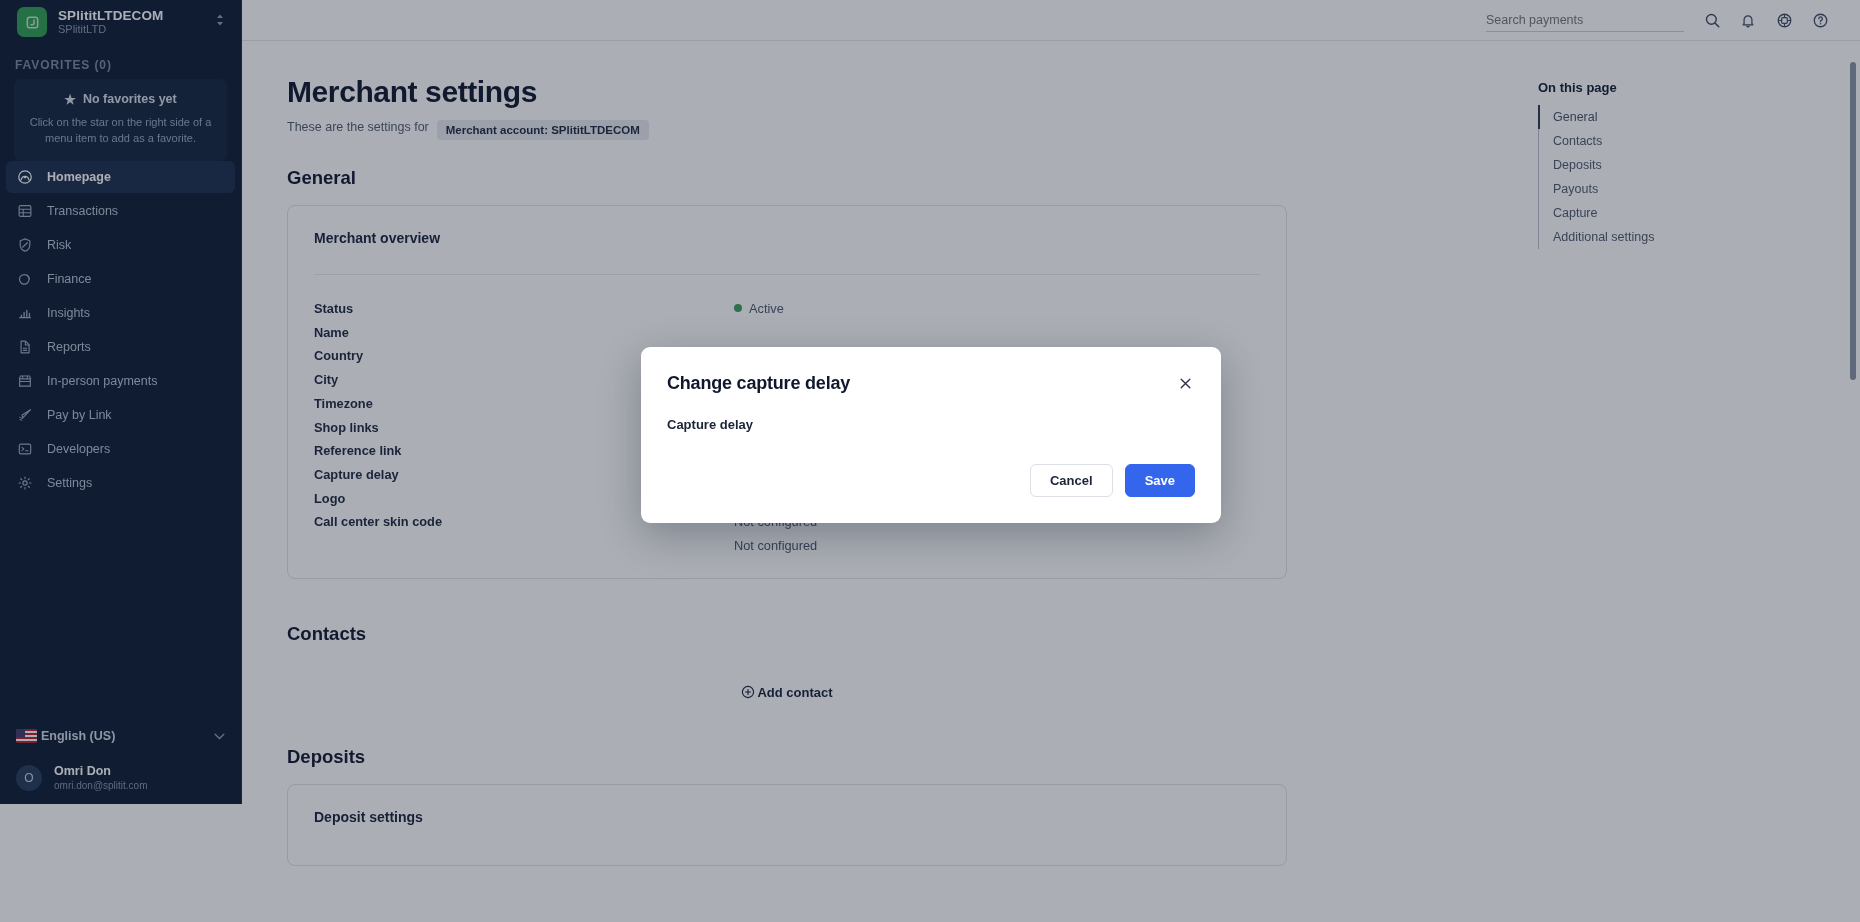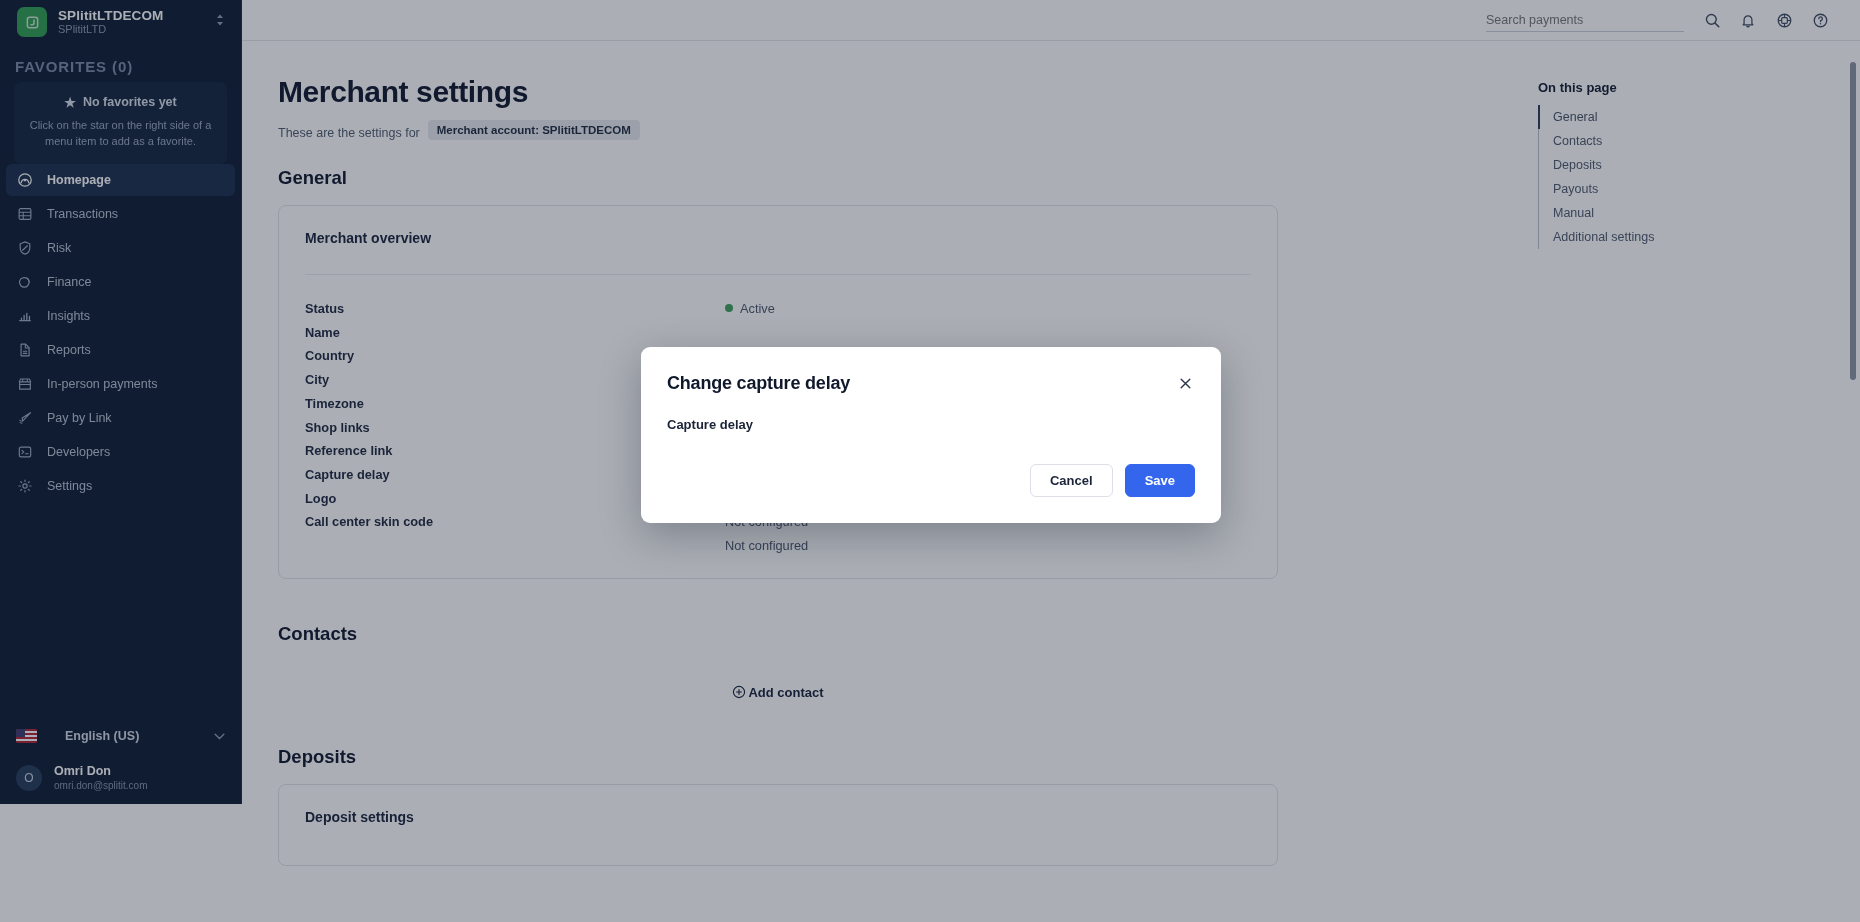--- a/index.html
+++ b/index.html
@@ -46,21 +46,21 @@
   .acct-logo svg { display:block; }
   .acct-names { flex: 1; line-height: 1.12; overflow: hidden; }
   .acct-name {
     font-size: 13.5px; font-weight: 700; color: #ffffff;
     letter-spacing: .1px; white-space: nowrap;
   }
   .acct-sub { font-size: 11px; color: #8e9bb3; white-space: nowrap; }
   .acct-caret { color: #8e9bb3; margin-right: 4px; }
 
   .side-head {
-    font-size: 15px;
+    font-size: 12px;
     letter-spacing: .9px;
     color: #7b8aa6;
     font-weight: 700;
     padding: 12px 12px 7px 15px;
     text-transform: uppercase;
   }
   .fav-box {
     margin: 0 14px;
     background: #13253f;
     border-radius: 7px;
@@ -92,21 +92,21 @@
     width: 17px; height: 17px; min-width:17px;
     display: flex; align-items: center; justify-content: center;
     color: #9fadc4;
   }
   .nav-item.active { background: #1b2e4d; color: #ffffff; font-weight: 700; }
   .nav-item.active .nav-ico { color: #ffffff; }
 
   .side-spacer { flex: 1; }
 
   .lang-row {
-    display: flex; align-items: center; gap: 28px;
+    display: flex; align-items: center; gap: 4px;
     padding: 0 16px;
     height: 38px;
     cursor: pointer;
     color: #d3dae6;
     font-size: 12.5px;
     font-weight: 700;
   }
   .flag {
     width: 21px; height: 14px; min-width:21px;
     border-radius: 2px; overflow: hidden;
@@ -168,27 +168,27 @@
     display: flex; align-items: center; justify-content: center;
     color: #3f4c66; cursor: pointer;
   }
 
   .content {
     padding: 34px 0 0 0;
     position: relative;
     height: 881px;
   }
   .content-inner { display: flex; }
-  .col-main { width: 1240px; padding-left: 36px; }
+  .col-main { width: 1240px; padding-left: 45px; }
   .page-title {
     font-size: 30px; font-weight: 700; color: #0f172f;
     letter-spacing: -.4px; line-height: 1.1;
   }
   .subline {
-    display: flex; align-items: flex-end; gap: 8px;
+    display: flex; align-items: flex-start; gap: 8px;
     margin-top: 12px;
     font-size: 12.5px; color: #515c72;
   }
   .chip {
     background: #e7eaf0;
     border-radius: 4px;
     padding: 4px 9px;
     font-size: 11.5px; font-weight: 700; color: #1e293f;
     cursor: pointer;
   }
@@ -572,21 +572,21 @@
           </div>
         </div>
 
         <div class="col-side">
           <div class="otp-title">On this page</div>
           <div class="otp-list">
             <div class="current">General</div>
             <div>Contacts</div>
             <div>Deposits</div>
             <div>Payouts</div>
-            <div>Manual</div>
+            <div>Capture</div>
             <div>Additional settings</div>
           </div>
         </div>
 
       </div>
     </div>
   </div>
 
   <div class="overlay"></div>
 

